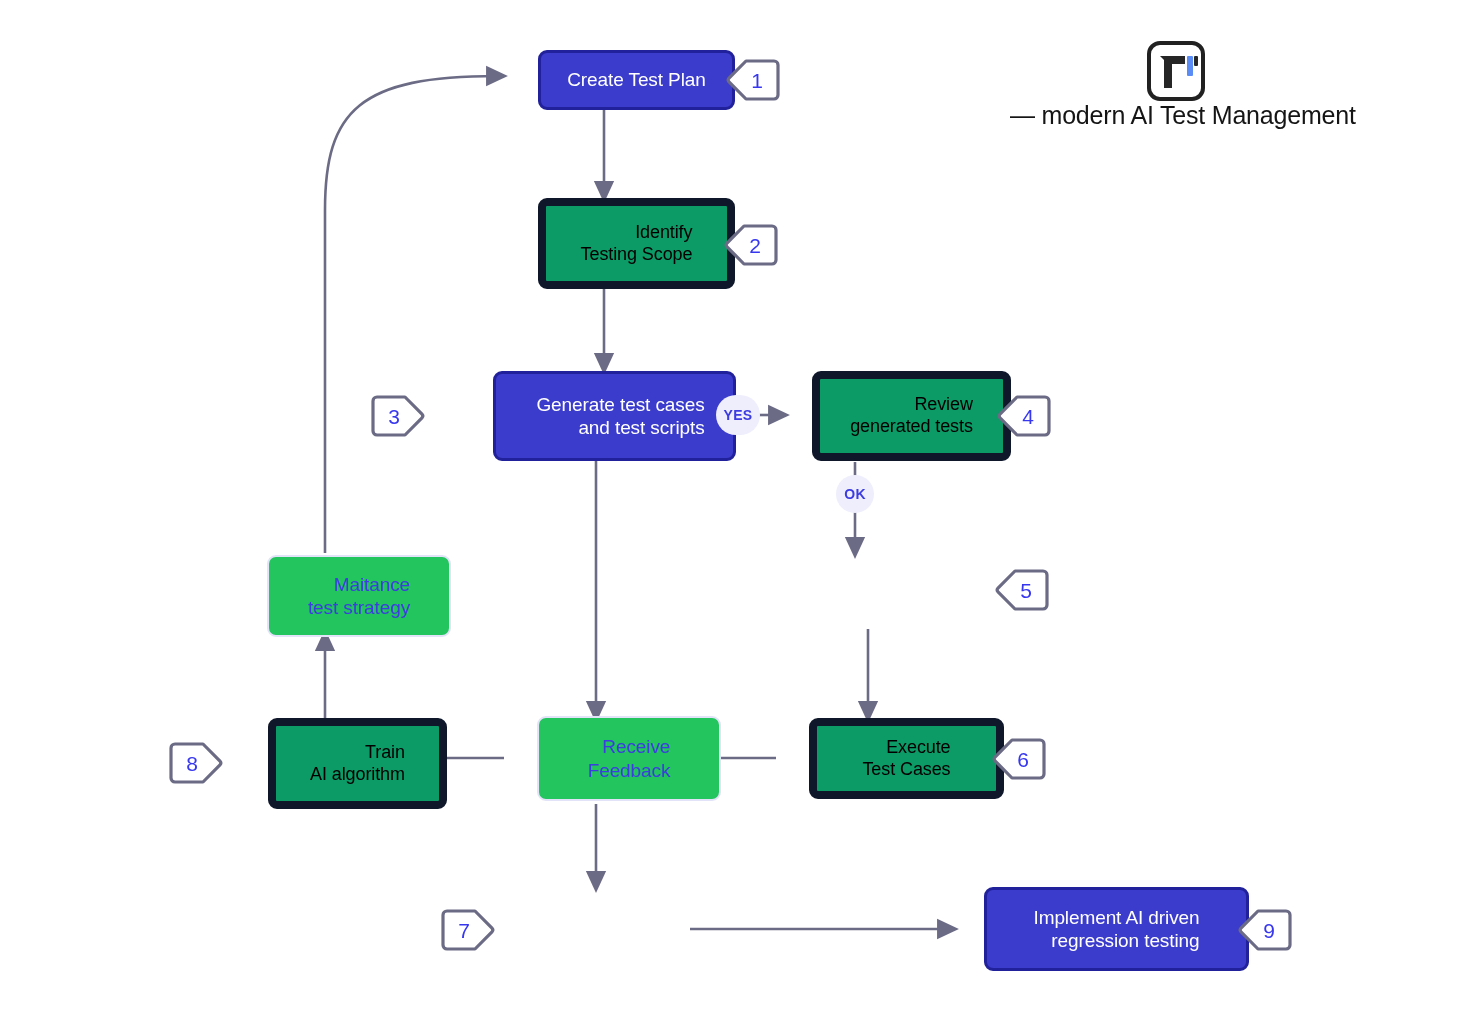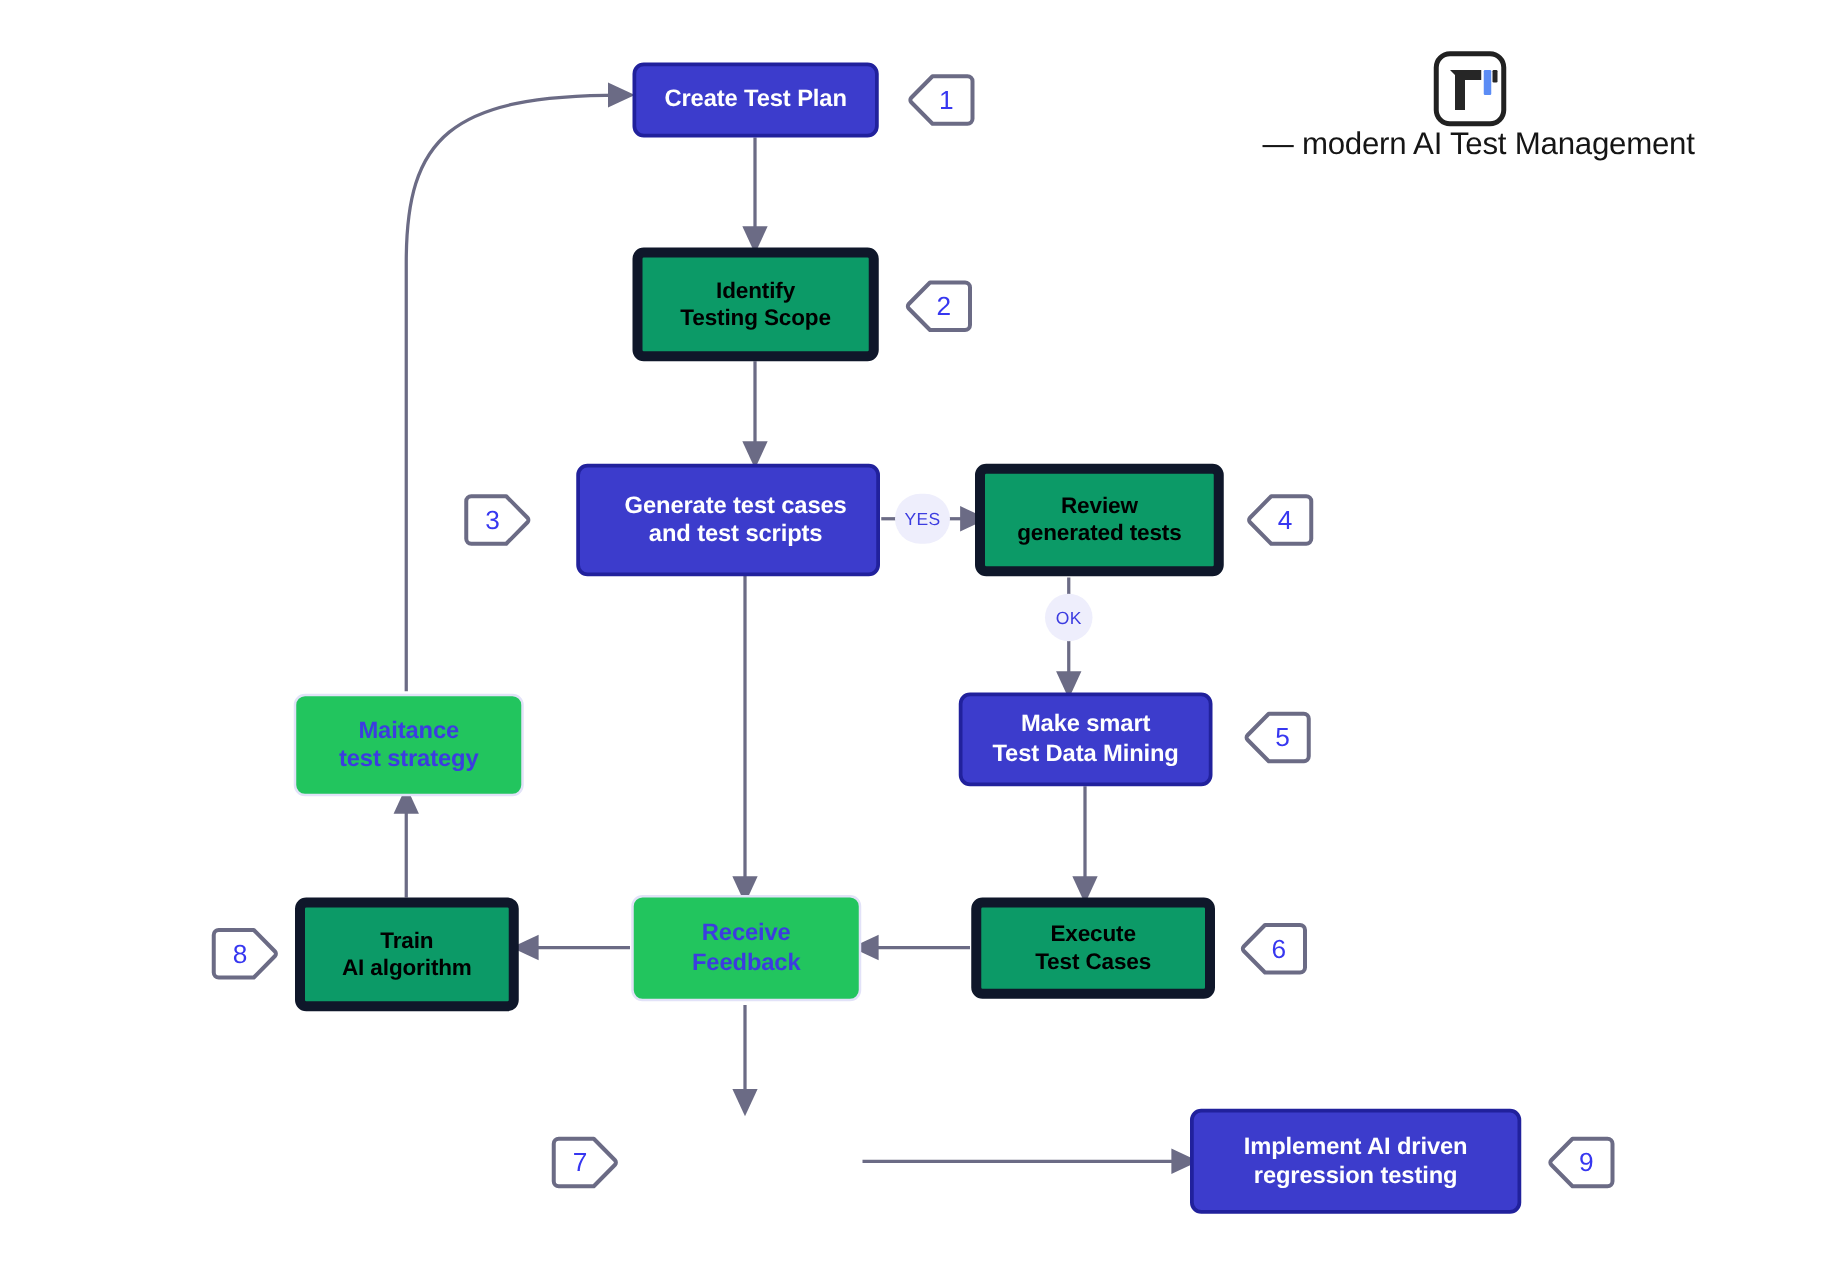--- a/index.html
+++ b/index.html
@@ -6,23 +6,23 @@
   body{
     width:1460px;height:1021px;position:relative;overflow:hidden;
     font-family:"Liberation Sans", sans-serif;
   }
   #canvas{position:absolute;inset:0;width:1460px;height:1021px;}
   svg.edges{position:absolute;left:0;top:0;width:1460px;height:1021px;pointer-events:none;}
 
   
   .node{
     position:absolute;box-sizing:border-box;
-    display:flex;align-items:center;justify-content:center;text-align:center;
-    border-radius:9px;font-weight:700;line-height:1.22;
-    letter-spacing:-0.1px;white-space:pre-line;
+    display:flex;align-items:center;justify-content:center;text-align:right;
+    border-radius:9px;font-weight:400;line-height:1.22;
+    letter-spacing:-0.1px;white-space:pre-line;margin-left:32px;
   }
   .node.blue{
     background:#3c3ccc;color:#ffffff;border:3px solid #21219c;
     font-size:19px;
   }
   .node.green{
     background:#0c9a67;color:#000000;border:8px solid #0f172a;
     font-size:18px;
   }
   .node.lav{
@@ -38,21 +38,21 @@
   }
   .badge .shape{position:absolute;inset:0;}
   .badge .num{position:relative;z-index:2;line-height:1;}
   .badge.left .num{transform:translateX(4px);}
   .badge.right .num{transform:translateX(-4px);}
 
   
   .pill{
     position:absolute;background:#eeeefc;border-radius:22px;
     display:flex;align-items:center;justify-content:center;
-    color:#3c3ce0;font-size:14px;font-weight:400;letter-spacing:0.3px;
+    color:#3c3ce0;font-size:14px;font-weight:700;letter-spacing:0.3px;
   }
 
   
   .brand{position:absolute;display:flex;align-items:center;}
   .brand-logo{
     width:58px;height:60px;box-sizing:border-box;
     border:4px solid #212121;border-radius:13px;background:#fff;
     position:relative;flex:none;
   }
   .brand-text{
@@ -105,22 +105,20 @@
 
   <div class="node green" style="left:506px;top:198px;width:197px;height:91px;">Identify
 Testing Scope</div>
 
   <div class="node blue" style="left:461px;top:371px;width:243px;height:90px;padding-left:12px;">Generate test cases
 and test scripts</div>
 
   <div class="node green" style="left:780px;top:371px;width:199px;height:90px;">Review
 generated tests</div>
 
-  <div class="node blue" style="left:767px;top:554px;width:203px;height:75px;">Make smart
-Test Data Mining</div>
 
   <div class="node green" style="left:777px;top:718px;width:195px;height:81px;">Execute
 Test Cases</div>
 
   <div class="node lav" style="left:505px;top:716px;width:184px;height:85px;">Receive
 Feedback</div>
 
   <div class="node green" style="left:236px;top:718px;width:179px;height:91px;">Train
 AI algorithm</div>
 

